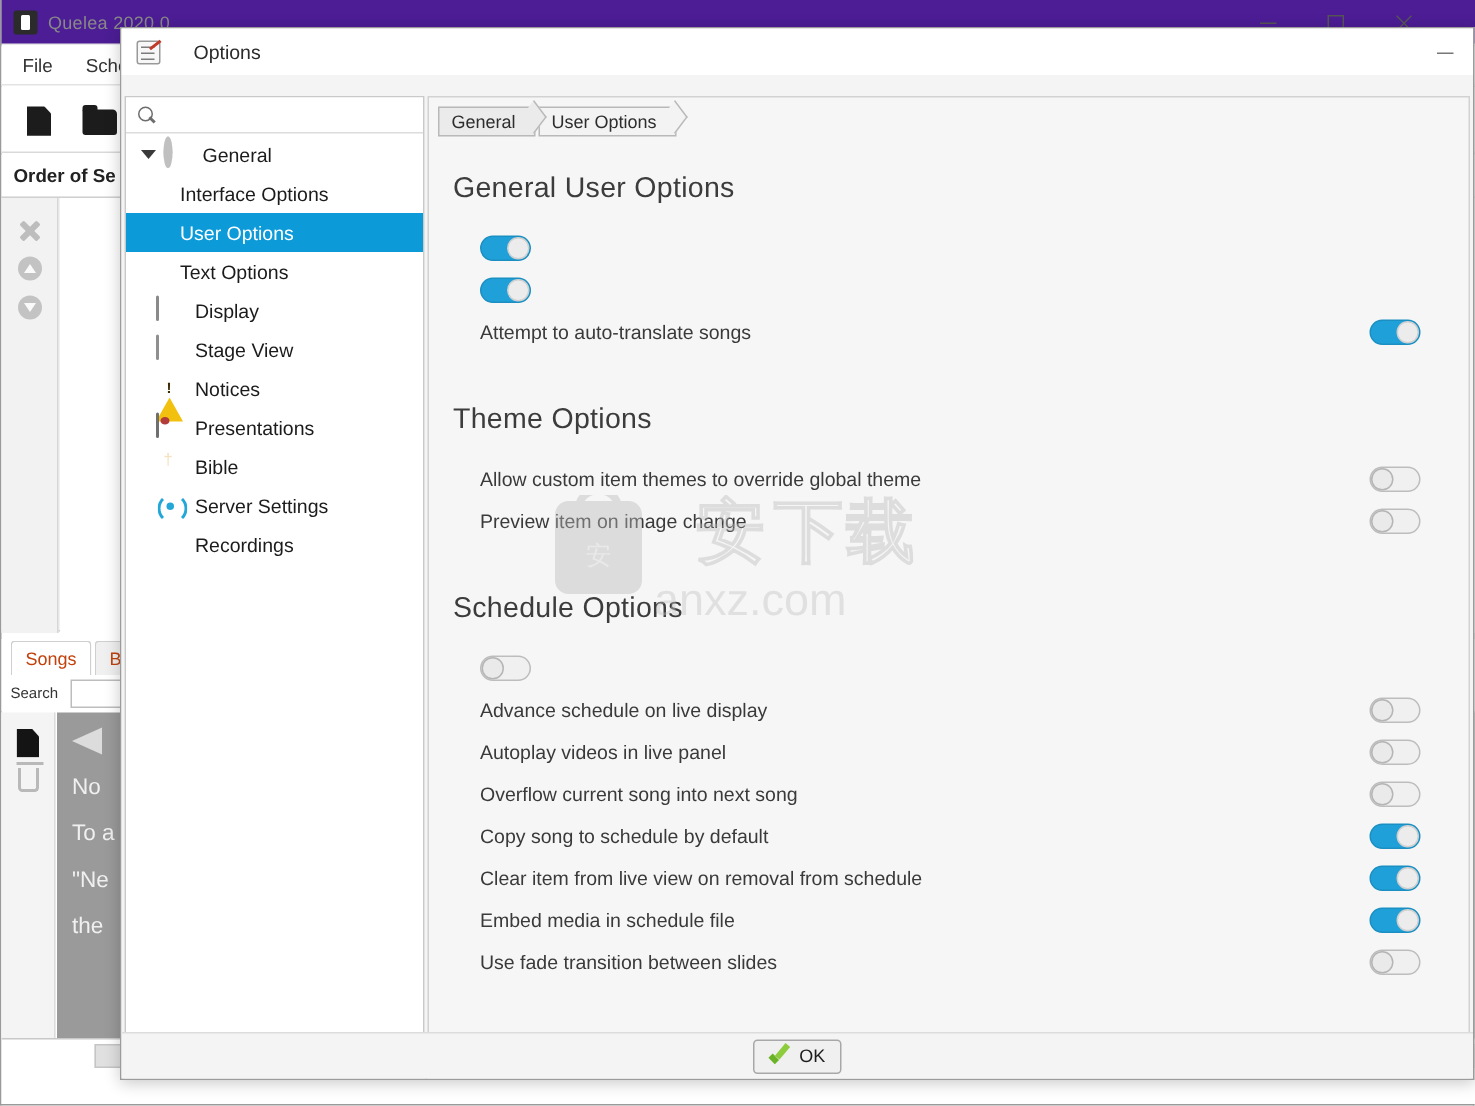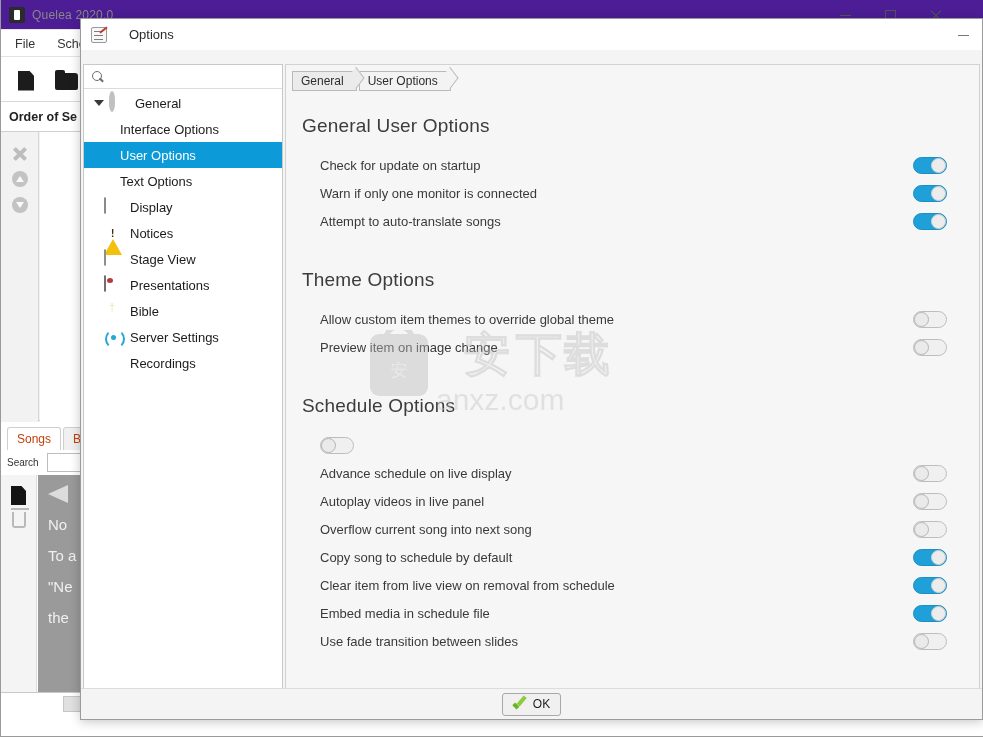--- a/index.html
+++ b/index.html
@@ -527,26 +527,26 @@
         </div>
         <div class="tree-row">
           <span class="tree-indent"></span>
           <span>Text Options</span>
         </div>
         <div class="tree-row" style="padding-left:20px;">
           <span class="tree-ico"><span class="ic-display"></span></span>
           <span>Display</span>
         </div>
         <div class="tree-row" style="padding-left:20px;">
+          <span class="tree-ico"><span class="ic-stage"></span></span>
+          <span>Stage View</span>
+        </div>
+        <div class="tree-row" style="padding-left:20px;">
           <span class="tree-ico"><span class="ic-notice"></span></span>
           <span>Notices</span>
-        </div>
-        <div class="tree-row" style="padding-left:20px;">
-          <span class="tree-ico"><span class="ic-stage"></span></span>
-          <span>Stage View</span>
         </div>
         <div class="tree-row" style="padding-left:20px;">
           <span class="tree-ico"><span class="ic-present"></span></span>
           <span>Presentations</span>
         </div>
         <div class="tree-row" style="padding-left:20px;">
           <span class="tree-ico"><span class="ic-bible"></span></span>
           <span>Bible</span>
         </div>
         <div class="tree-row" style="padding-left:20px;">
@@ -565,27 +565,25 @@
       <div id="breadcrumb">
         <div class="crumb">General</div>
         <div class="crumb last">User Options</div>
       </div>
 
       <div id="settings-scroll">
 
         <div class="sec-title">General User Options</div>
 
         <div class="opt-row">
-          <span class="opt-label">Check for update on startup</span>
           <span class="toggle on">
               <span class="knob"></span>
             </span>
         </div>
         <div class="opt-row">
-          <span class="opt-label">Warn if only one monitor is connected</span>
           <span class="toggle on">
               <span class="knob"></span>
             </span>
         </div>
         <div class="opt-row">
           <span class="opt-label">Attempt to auto-translate songs</span>
           <span class="toggle on">
               <span class="knob"></span>
             </span>
         </div>

